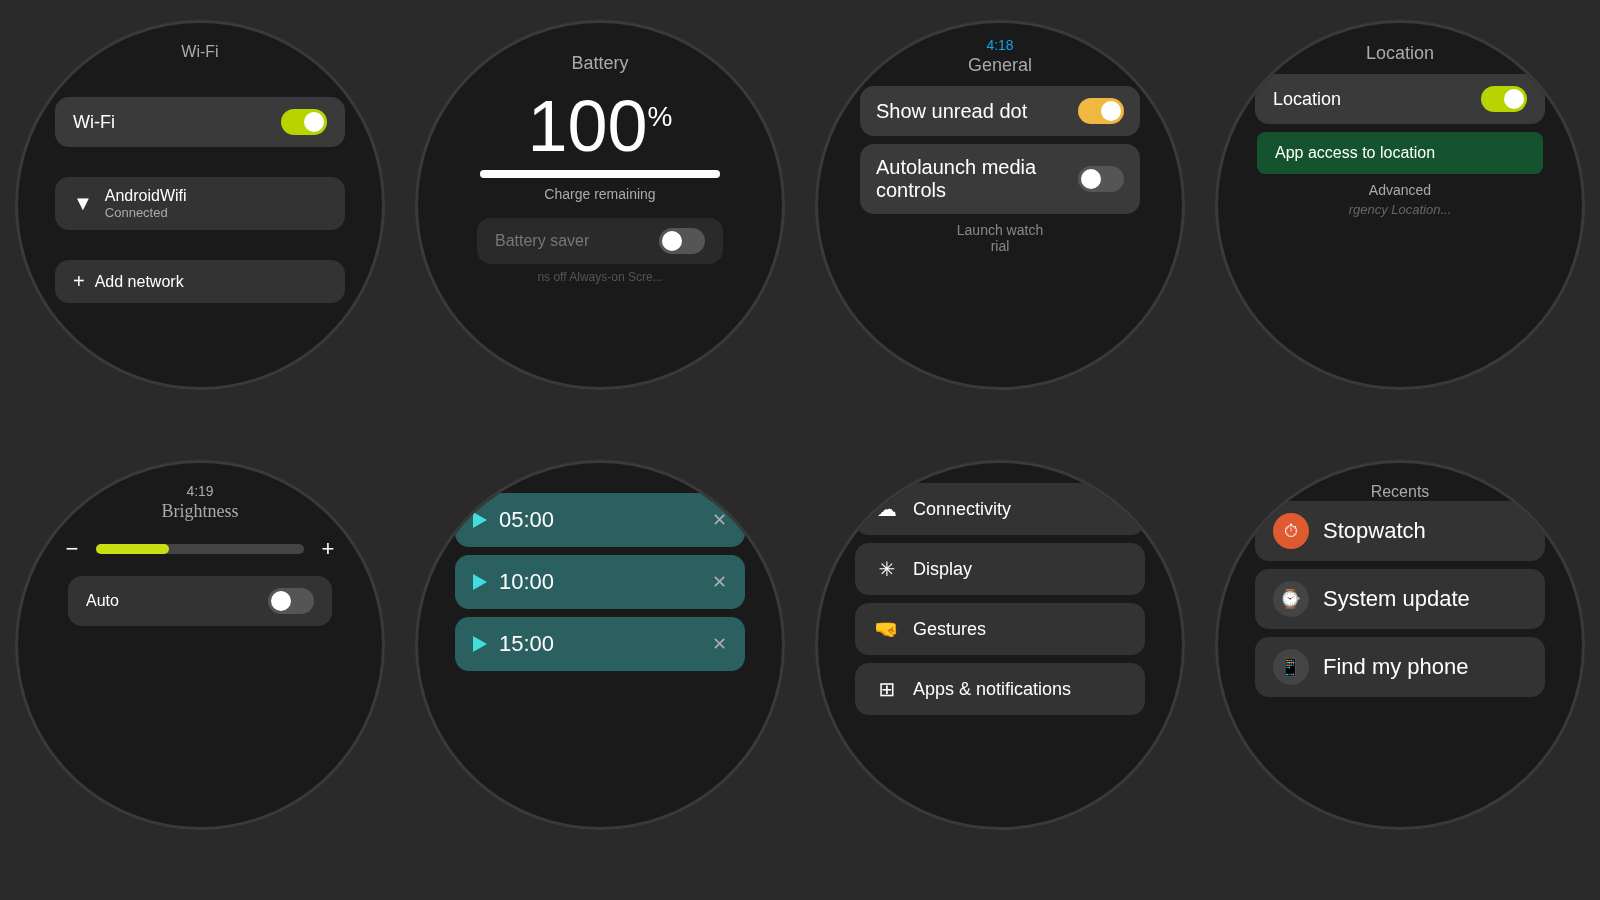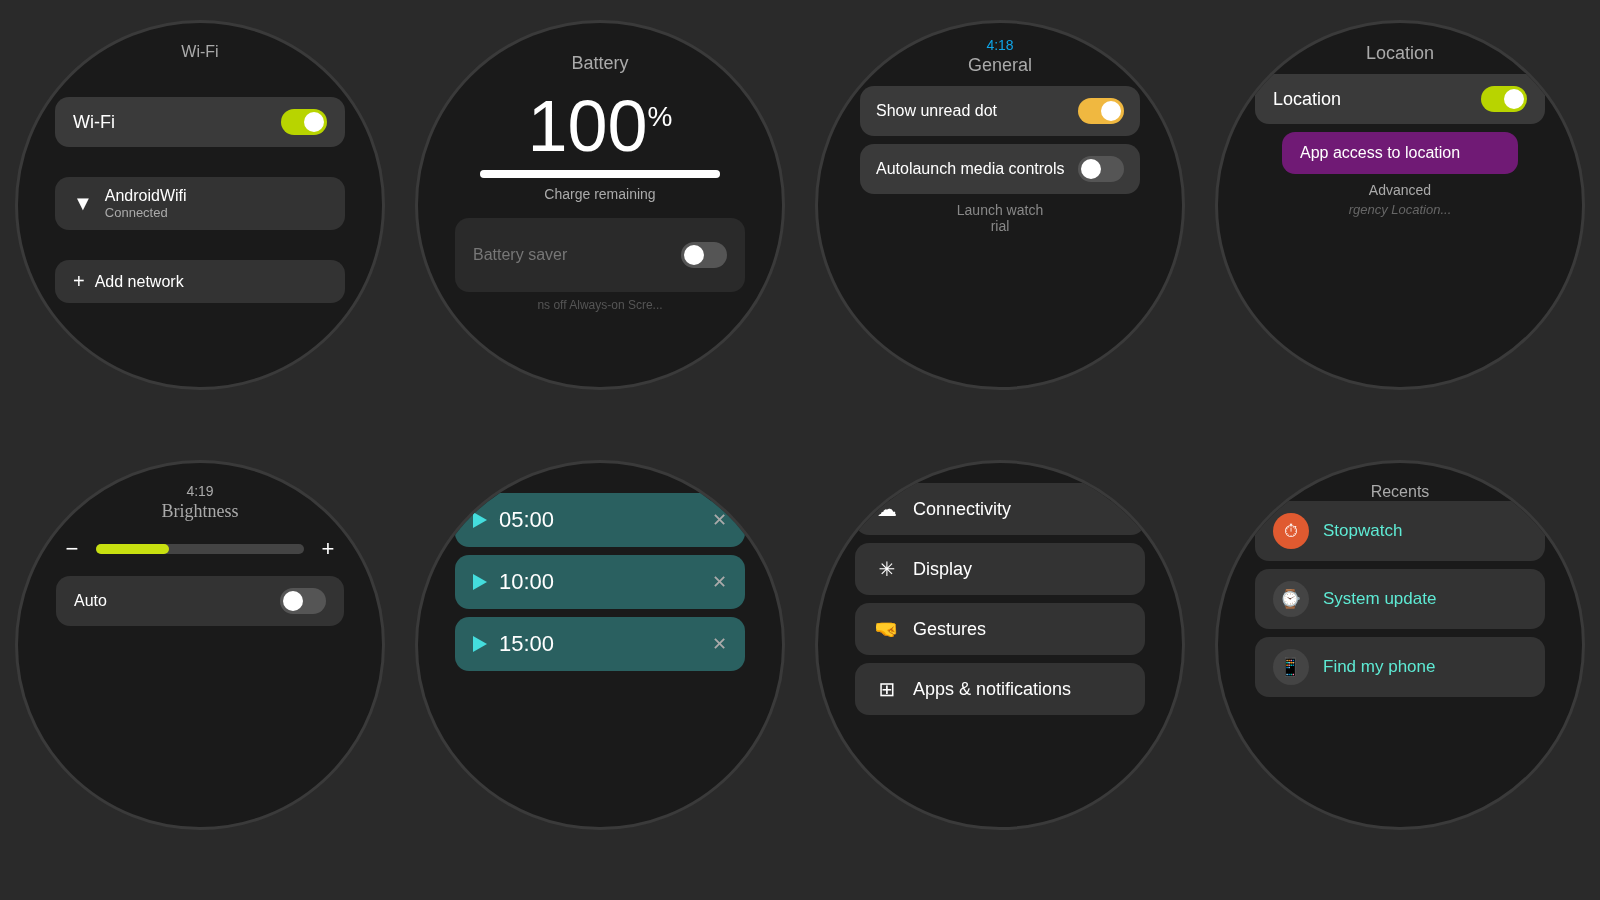--- a/index.html
+++ b/index.html
@@ -170,24 +170,24 @@
       border-radius: 4px;
       background: white;
     }
     .battery-charge-text {
       color: #aaa;
       font-size: 14px;
       margin-bottom: 16px;
       text-align: center;
     }
     .battery-saver-row {
-      width: 290px;
+      width: 246px;
       background: #2a2a2a;
       border-radius: 14px;
-      padding: 24px 18px;
+      padding: 10px 18px;
       display: flex;
       align-items: center;
       justify-content: space-between;
       color: #777;
       font-size: 16px;
     }
     .battery-always-on {
       color: #555;
       font-size: 12px;
       margin-top: 6px;
@@ -216,21 +216,21 @@
       background: #3a3a3a;
       border-radius: 14px;
       padding: 12px 16px;
       display: flex;
       align-items: center;
       justify-content: space-between;
       margin-bottom: 8px;
     }
     .general-row-label {
       color: white;
-      font-size: 16px;
+      font-size: 20px;
       font-weight: 400;
       flex: 1;
     }
     .general-launch {
       color: #888;
       font-size: 14px;
       text-align: center;
     }
 
     
@@ -252,23 +252,23 @@
       align-items: center;
       justify-content: space-between;
       margin-bottom: 8px;
     }
     .location-row-label {
       color: white;
       font-size: 18px;
       font-weight: 500;
     }
     .location-link {
-      width: 236px;
-      background: #701a75;
-      border-radius: 13px;
+      width: 286px;
+      background: #14532d;
+      border-radius: 8px;
       padding: 12px 18px;
       color: white;
       font-size: 16px;
       margin-bottom: 8px;
     }
     .location-advanced {
       color: #aaa;
       font-size: 14px;
       text-align: center;
       margin-bottom: 4px;
@@ -319,21 +319,21 @@
       background: #444;
       border-radius: 5px;
       position: relative;
     }
     .brightness-fill {
       height: 100%;
       background: #c8e010;
       border-radius: 5px;
     }
     .brightness-auto-row {
-      width: 288px;
+      width: 264px;
       background: #333;
       border-radius: 14px;
       padding: 12px 18px;
       display: flex;
       align-items: center;
       justify-content: space-between;
       color: white;
       font-size: 16px;
     }
 
@@ -423,22 +423,22 @@
     }
     .recents-icon-orange {
       background: #e05a30;
       color: white;
     }
     .recents-icon-dark {
       background: #444;
       color: white;
     }
     .recents-label {
-      color: #5eead4;
-      font-size: 17px;
+      color: #ffffff;
+      font-size: 22px;
     }
 
     
     .play-triangle {
       width: 0;
       height: 0;
       border-top: 8px solid transparent;
       border-bottom: 8px solid transparent;
       border-left: 14px solid #4dd;
       display: inline-block;

